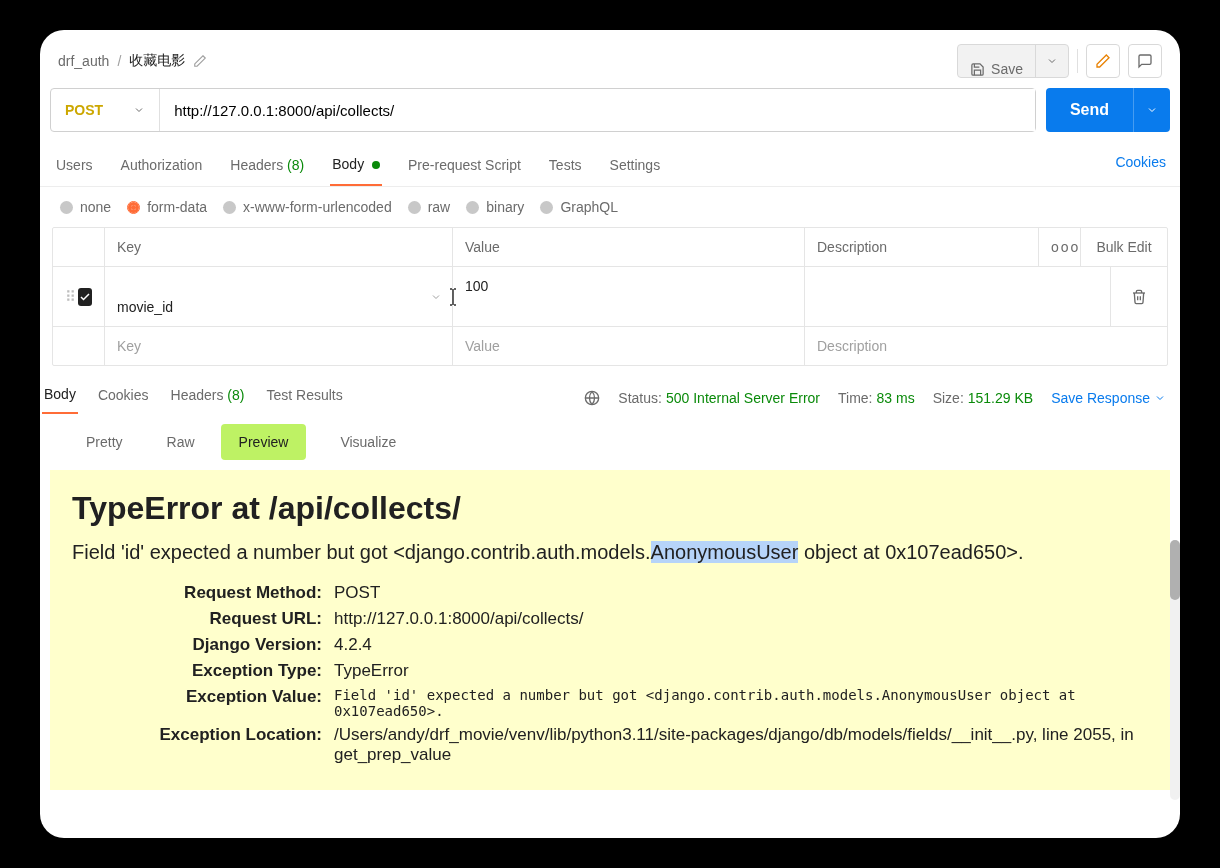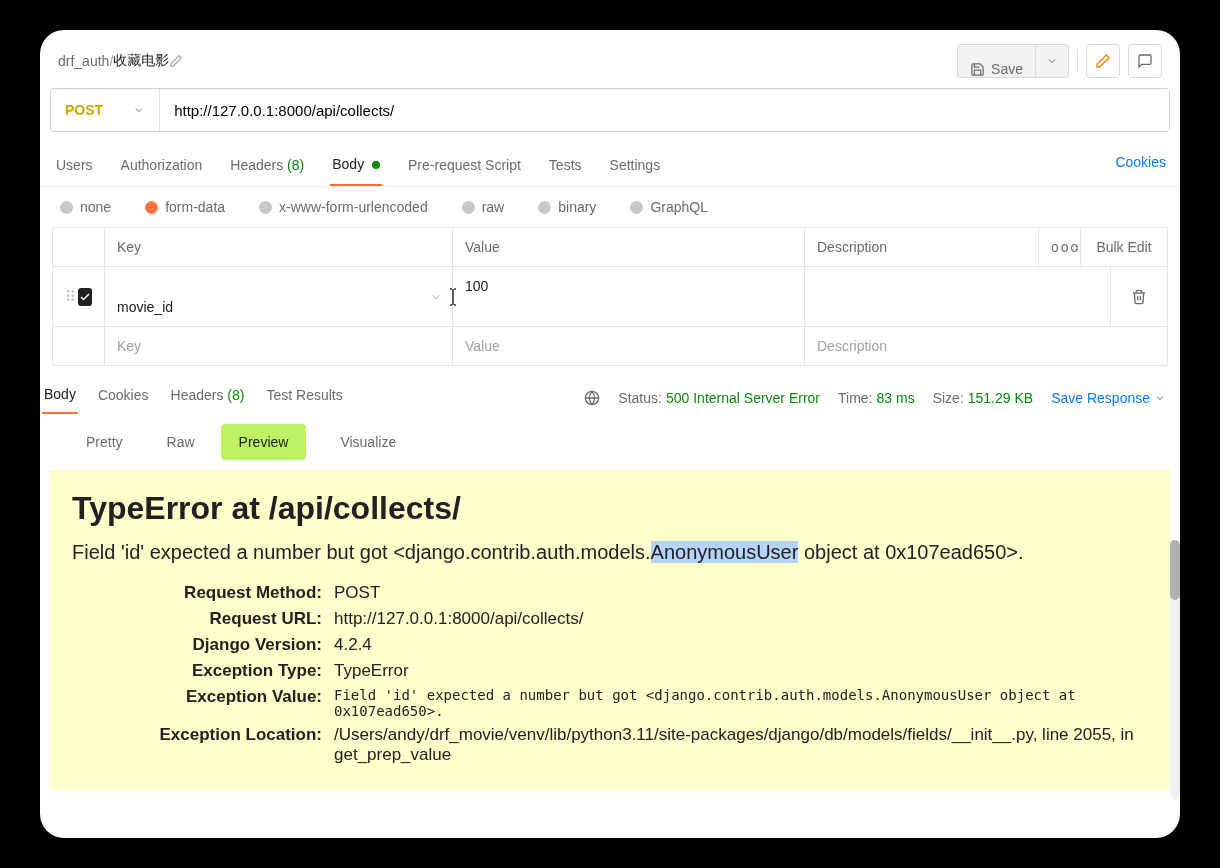--- a/index.html
+++ b/index.html
@@ -22,20 +22,21 @@
     background: #fff;
     border-radius: 24px;
     overflow: hidden;
   }
 
   
   .crumb-row {
     display: flex;
     align-items: center;
     padding: 14px 18px 10px 18px;
+    gap: 8px;
   }
   .crumb-root { color: #6b6b6b; }
   .crumb-sep { color: #a0a0a0; }
   .crumb-name { color: #212121; font-weight: 500; }
   .pencil { color: #a0a0a0; font-size:13px; }
   .crumb-spacer { flex: 1; }
   .crumb-actions { display: flex; gap: 8px; align-items: center; }
   .btn-save-wrap {
     display: flex;
     align-items: center;
@@ -95,21 +96,21 @@
     border-bottom:1px solid #ededed;position:relative;
   }
   .tab{color:#6b6b6b;padding:6px 2px 12px 2px;cursor:pointer;}
   .tab .cnt{color:#0a8a0a;}
   .tab.active{color:#212121;font-weight:500;border-bottom:2px solid #ff6c37;}
   .dot-green{display:inline-block;width:8px;height:8px;border-radius:50%;background:#0a8a0a;margin-left:4px;vertical-align:middle;}
   .tabs-spacer{flex:1;}
   .cookies-link{color:#097bed;font-weight:500;padding-bottom:12px;}
 
   
-  .btype-row{display:flex;gap:34px;align-items:center;padding:12px 20px;}
+  .btype-row{display:flex;gap:16px;align-items:center;padding:12px 20px;}
   .radio-item{display:flex;align-items:center;gap:7px;color:#6b6b6b;}
   .radio{width:13px;height:13px;border-radius:50%;background:#c8c8c8;}
   .radio.active{
     width:13px;height:13px;border-radius:50%;background:#ff6c37;
     box-shadow:inset 0 0 0 3px #ff6c37, inset 0 0 0 5px #fff;
     border:1px solid #ff6c37;
     position:relative;
   }
   .radio.active::after{
     content:'';position:absolute;inset:3px;border-radius:50%;background:#ff6c37;
@@ -234,20 +235,28 @@
       <div class="method-select">
         <span>POST</span>
         <span class="chev">
           <svg width="12" height="12" viewBox="0 0 24 24" fill="none" stroke="currentColor" stroke-width="2">
               <polyline points="6 9 12 15 18 9"></polyline>
             </svg>
         </span>
       </div>
       <input class="url-input" value="http://127.0.0.1:8000/api/collects/" style="">
     </div>
+    <div class="send-wrap">
+      <div class="send-btn">Send</div>
+      <div class="send-chev">
+        <svg width="12" height="12" viewBox="0 0 24 24" fill="none" stroke="currentColor" stroke-width="2">
+            <polyline points="6 9 12 15 18 9"></polyline>
+          </svg>
+      </div>
+    </div>
   </div>
 
   <div class="tabs-row">
     <div class="tab">Users</div>
     <div class="tab">Authorization</div>
     <div class="tab">
       <span>Headers</span>
       <span class="cnt">(8)</span>
     </div>
     <div class="tab active">

